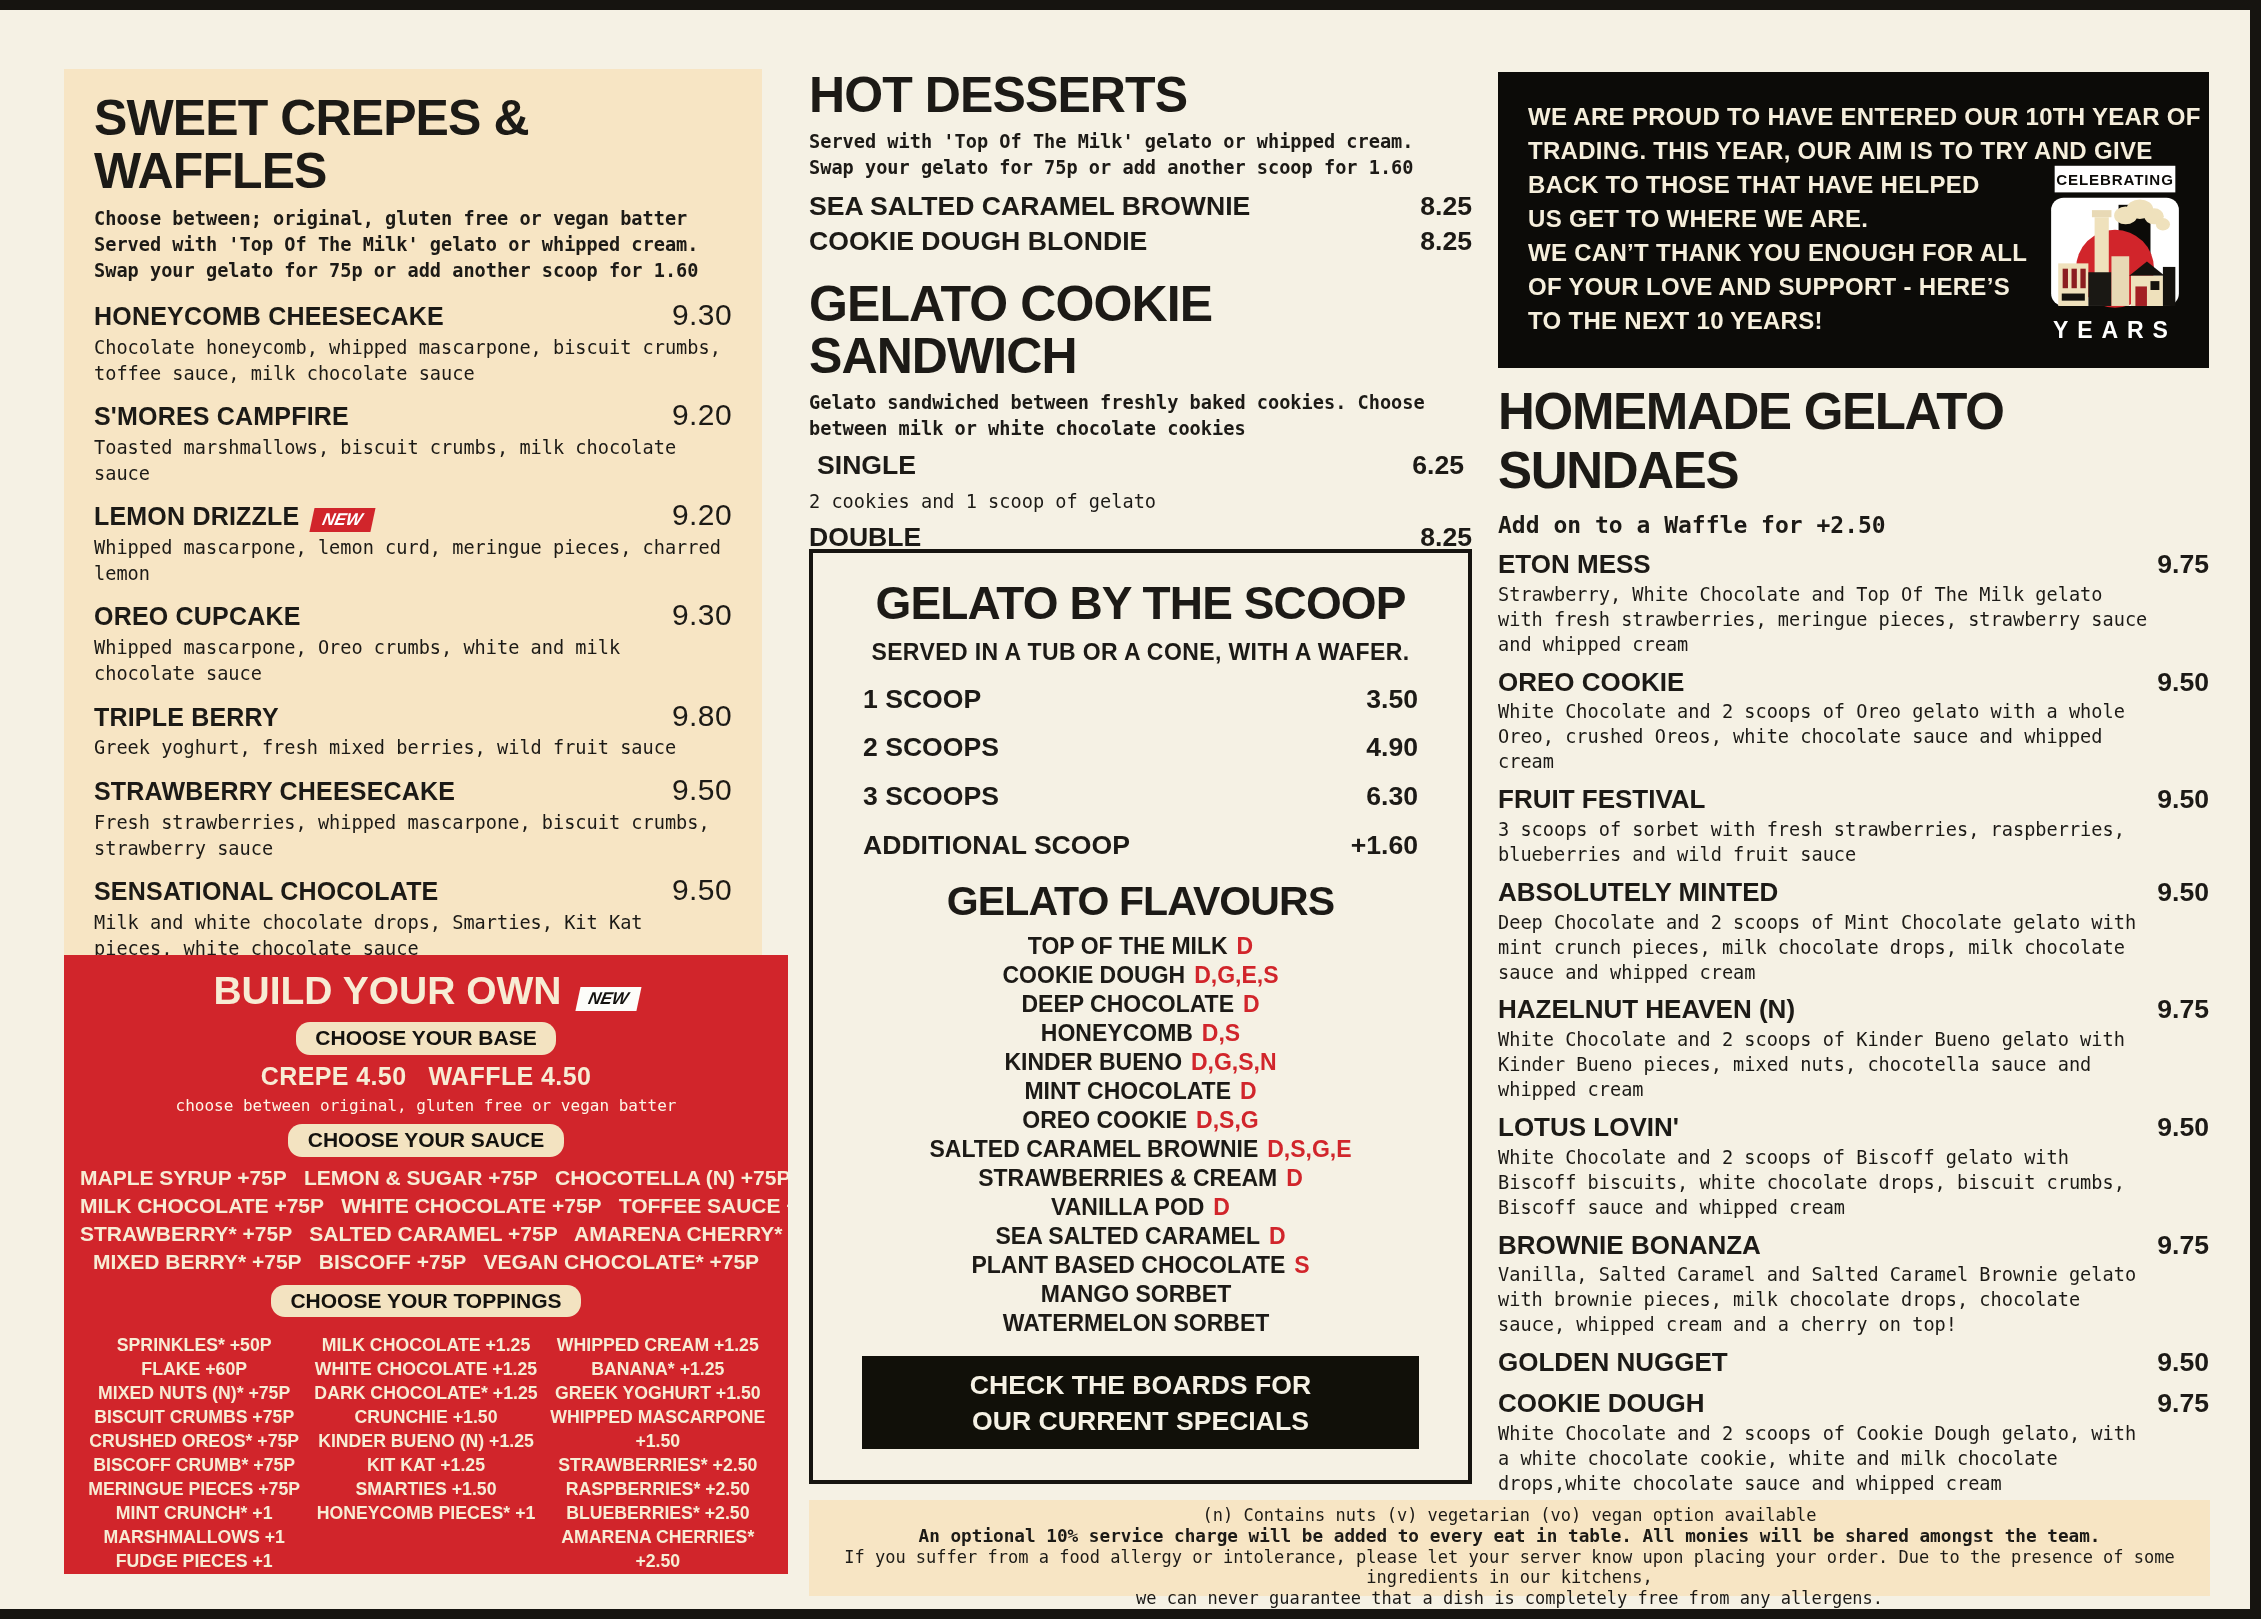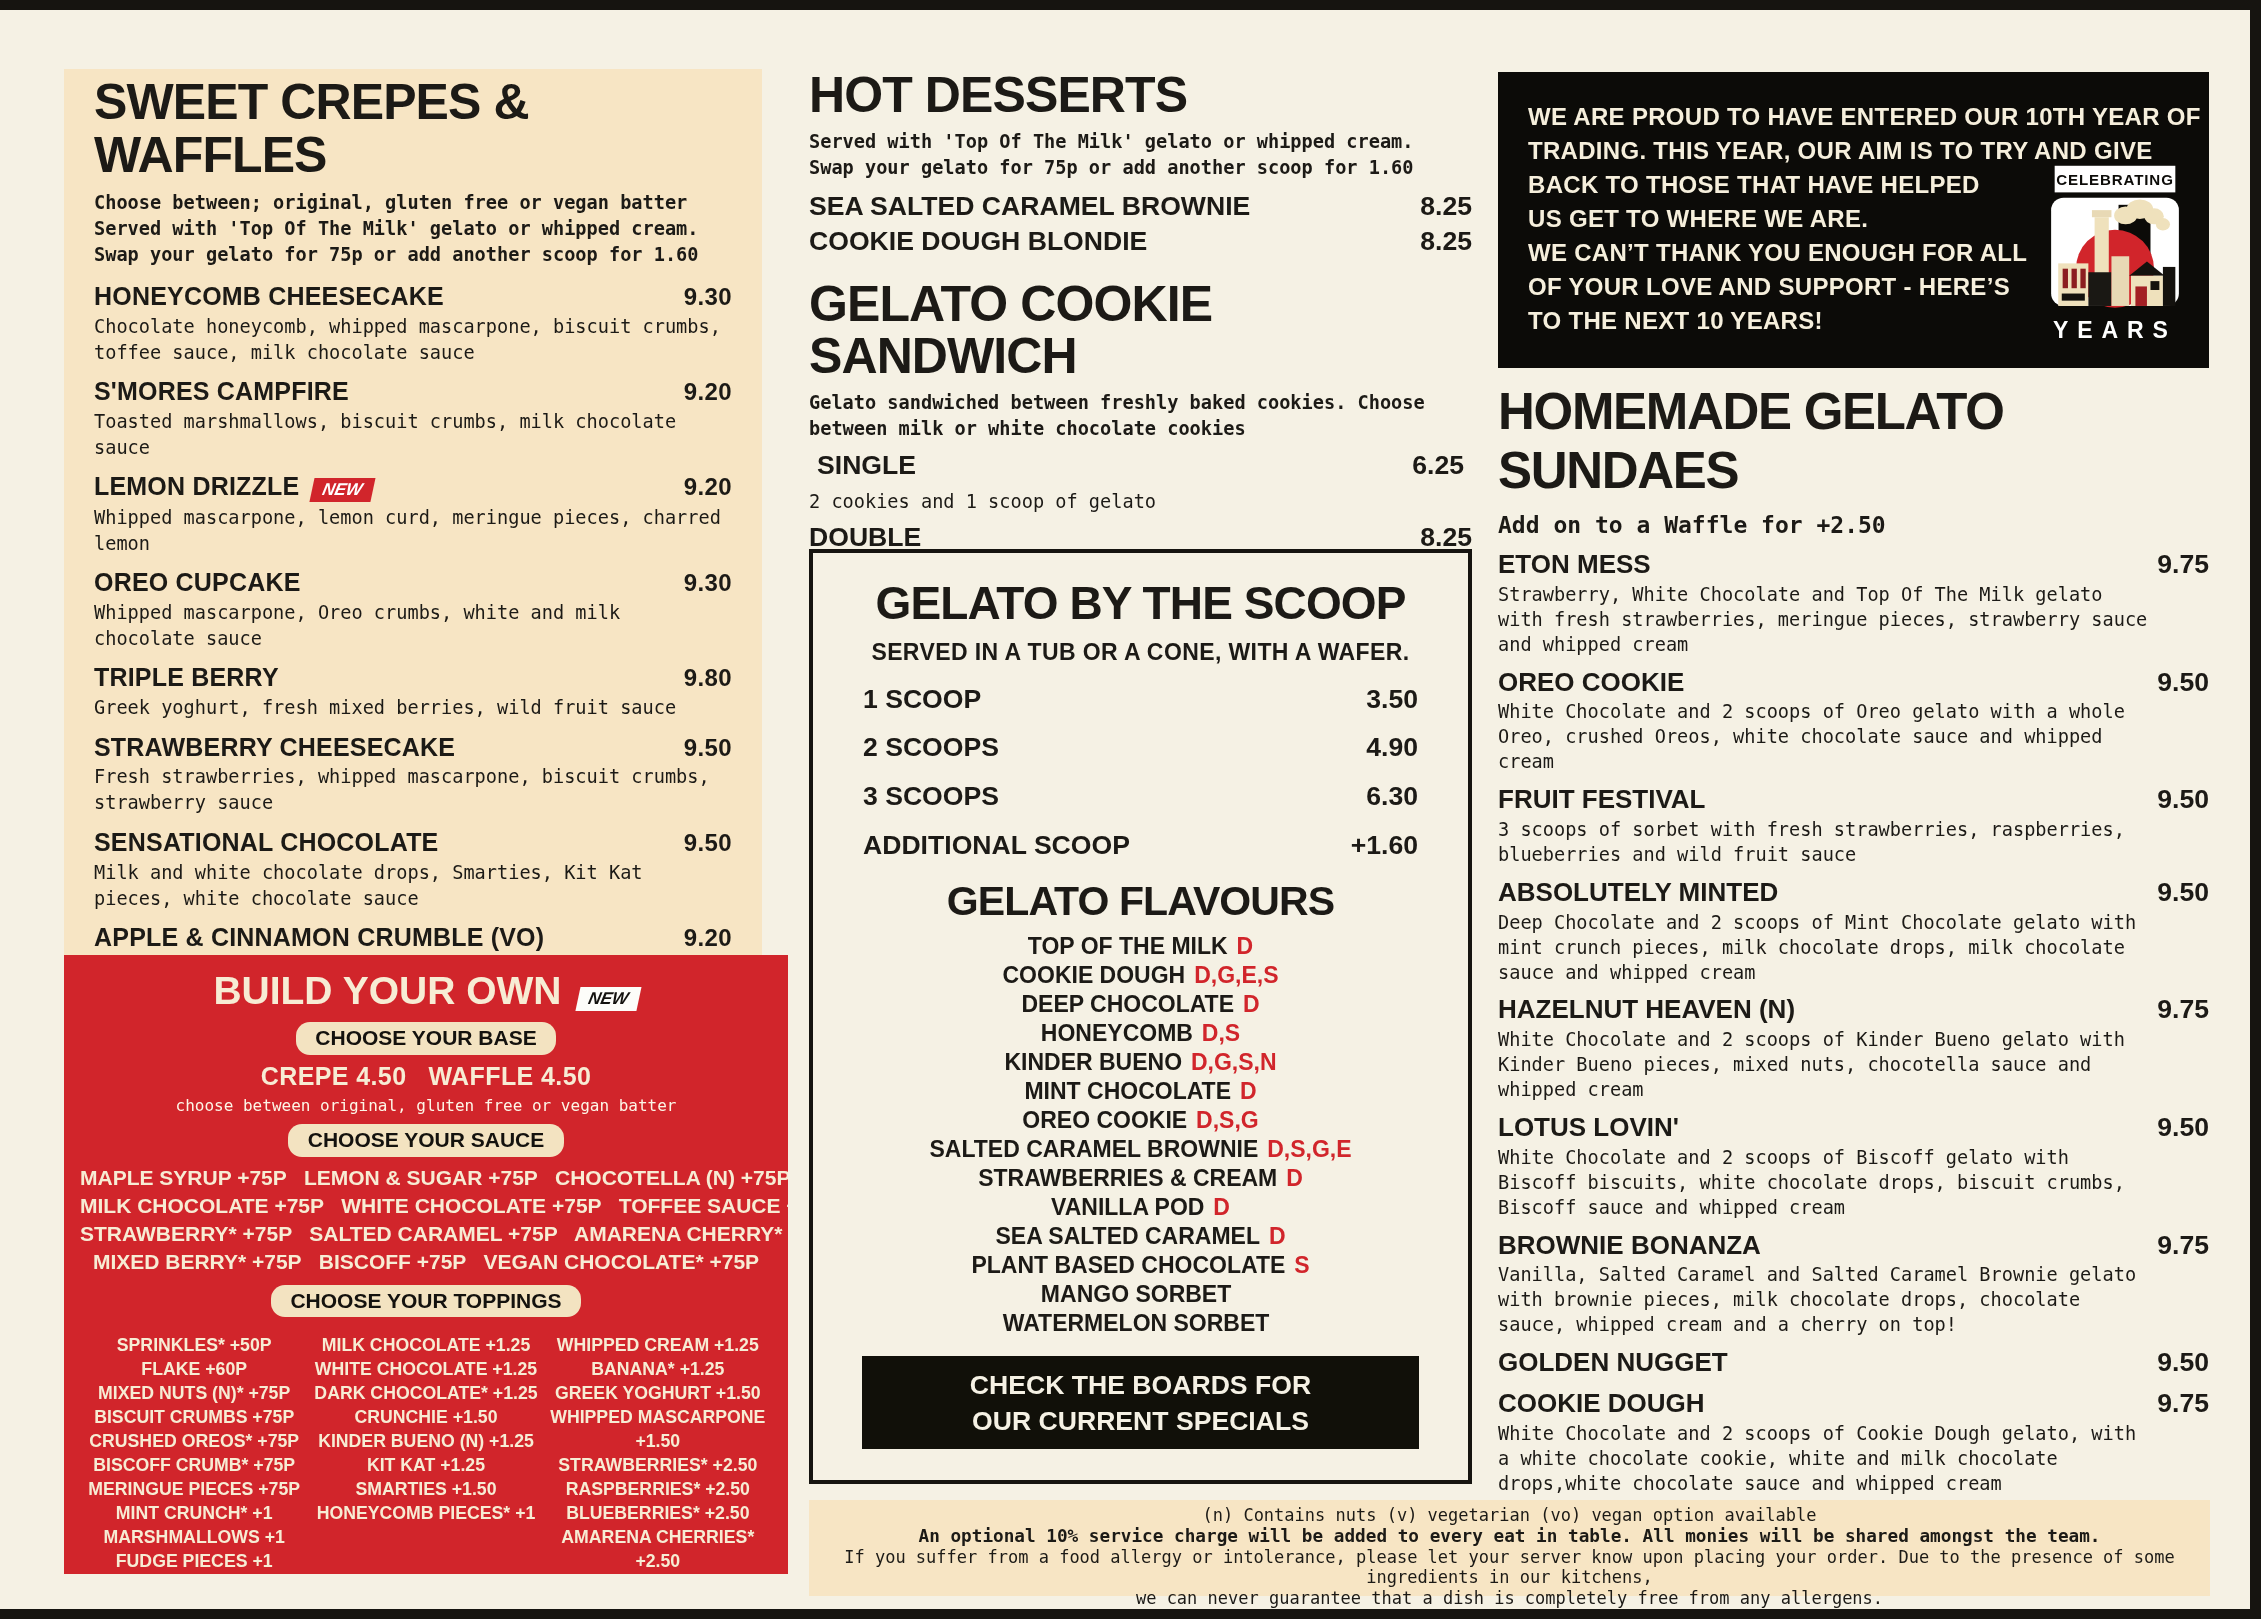--- a/index.html
+++ b/index.html
@@ -4,26 +4,26 @@
 <style>
   html,body{margin:0;padding:0;background:#f5f1e4;}
   .page{position:relative;width:2262px;height:1619px;box-sizing:border-box;
         background:#f5f1e4;border-top:10.6px solid #161410;border-bottom:10.6px solid #161410;
         border-right:12.4px solid #161410;overflow:hidden;
         font-family:"Liberation Sans",sans-serif;color:#1c1a16;}
   .mono{font-family:"DejaVu Sans Mono",monospace;}
   .big-title{font-weight:700;font-size:50px;letter-spacing:-0.9px;line-height:1.05;}
   
   .left-panel{position:absolute;left:64px;top:59px;width:698px;height:887px;
-              background:#f7e5c4;box-sizing:border-box;padding:7px 30px;overflow:hidden;}
+              background:#f7e5c4;box-sizing:border-box;padding:23px 30px;overflow:hidden;}
   .intro{font-size:18.6px;line-height:26px;font-weight:700;margin:8.9px 0 14px 0;}
   .item{margin-bottom:11.5px;}
   .item .row{display:flex;align-items:baseline;}
   .iname{font-weight:700;font-size:25px;letter-spacing:0.2px;}
-  .price{margin-left:auto;font-weight:700;font-size:24px;letter-spacing:0.4px;}
+  .price{margin-left:auto;font-weight:400;font-size:30px;letter-spacing:0.4px;}
   .desc{font-size:18.6px;line-height:26px;margin-top:2.7px;max-width:660px;}
   .badge-new{display:inline-block;background:#d1252b;color:#fff;font-style:italic;font-weight:700;
              font-size:17px;padding:1.8px 10.6px;margin-left:12.4px;transform:skewX(-12deg);}
   .badge-new.inv{background:#fdfdf9;color:#14120e;}
   
   .red-panel{position:absolute;left:64px;top:945px;width:724px;height:619px;background:#d1252b;
              box-sizing:border-box;padding:14px 16px;color:#f7ecd4;text-align:center;overflow:hidden;}
   .red-title{font-weight:700;font-size:39px;letter-spacing:0px;color:#f7ecd4;}
   .pill{display:inline-block;background:#f3e3c1;color:#14120e;font-weight:700;font-size:21px;
         padding:4.4px 19.5px;border-radius:14px;margin:8.9px auto 7px auto;}

